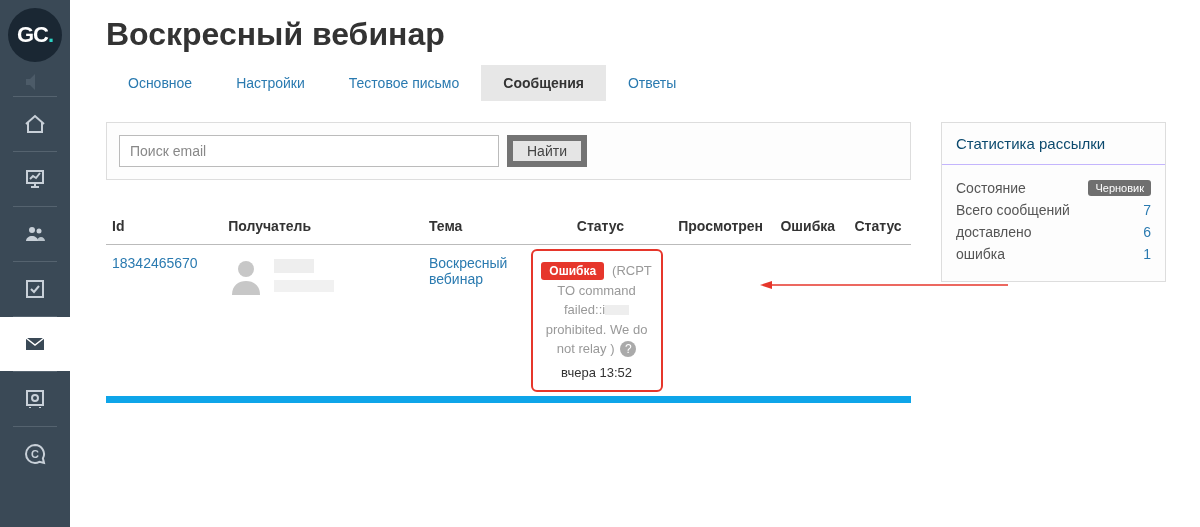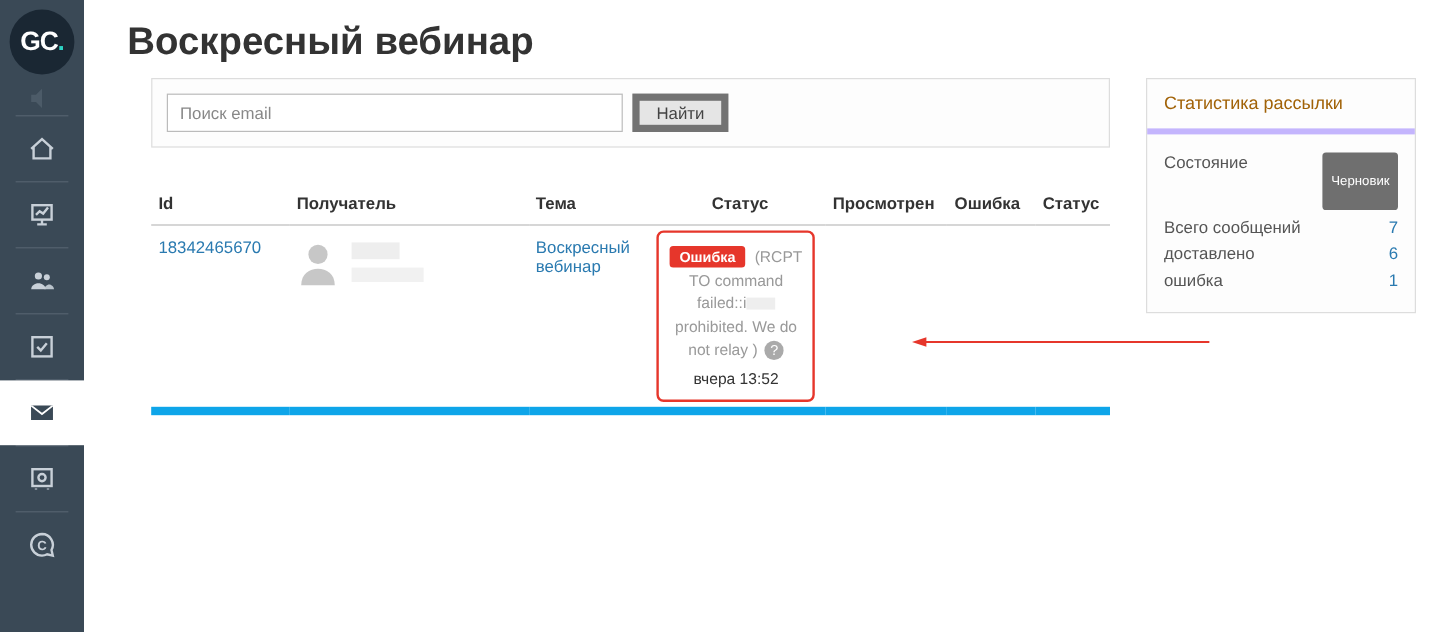--- a/index.html
+++ b/index.html
@@ -92,21 +92,21 @@
   .tab.active {
     background: #e7e7e7;
     color: #333;
     font-weight: 600;
   }
 
   .content-row {
     display: flex;
     gap: 30px;
   }
-  .content-main { flex: 1; max-width: 805px; margin-left: 20px; }
+  .content-main { flex: 1; max-width: 805px; }
   .content-side { width: 225px; }
 
   .search-row {
     border: 1px solid #ddd;
     background: #fdfdfd;
     padding: 12px;
     display: flex;
     gap: 8px;
     margin-bottom: 28px;
   }
@@ -204,38 +204,38 @@
     margin-left: 2px;
   }
 
   
   .panel {
     border: 1px solid #ddd;
     background: #fdfdfd;
   }
   .panel-h {
     padding: 12px 14px;
-    border-bottom: 5px solid #c4b5fd;
+    border-bottom: 1px solid #c4b5fd;
     font-size: 15px;
-    color: #a16207;
+    color: #0c4a6e;
   }
   .panel-body { padding: 12px 14px 16px 14px; }
   .stat-row {
     display: flex;
     justify-content: space-between;
     font-size: 14px;
     color: #555;
     padding: 3px 0;
   }
   .stat-row .val { color: #2a7ab0; }
   .badge-draft {
     background: #6f6f6f;
     color: #fff;
     font-size: 11px;
-    padding: 18px 7px;
+    padding: 2px 7px;
     border-radius: 3px;
     font-weight: 500;
   }
 
   
   .red-arrow {
     position: absolute;
     left: 690px;
     top: 280px;
     width: 248px;
@@ -321,20 +321,27 @@
         <text x="12" y="16" text-anchor="middle" font-size="11" font-weight="bold" fill="currentColor">C</text>
       </svg>
   </div>
 </div>
 
 <div class="main">
 
 
   <h1>Воскресный вебинар</h1>
 
+  <div class="tabs">
+    <div class="tab">Основное</div>
+    <div class="tab">Настройки</div>
+    <div class="tab">Тестовое письмо</div>
+    <div class="tab active">Сообщения</div>
+    <div class="tab">Ответы</div>
+  </div>
 
   <div class="content-row">
 
     <div class="content-main">
 
       <div class="search-row">
         <input type="text" placeholder="Поиск email" style="">
         <button class="btn-find">Найти</button>
       </div>
 

